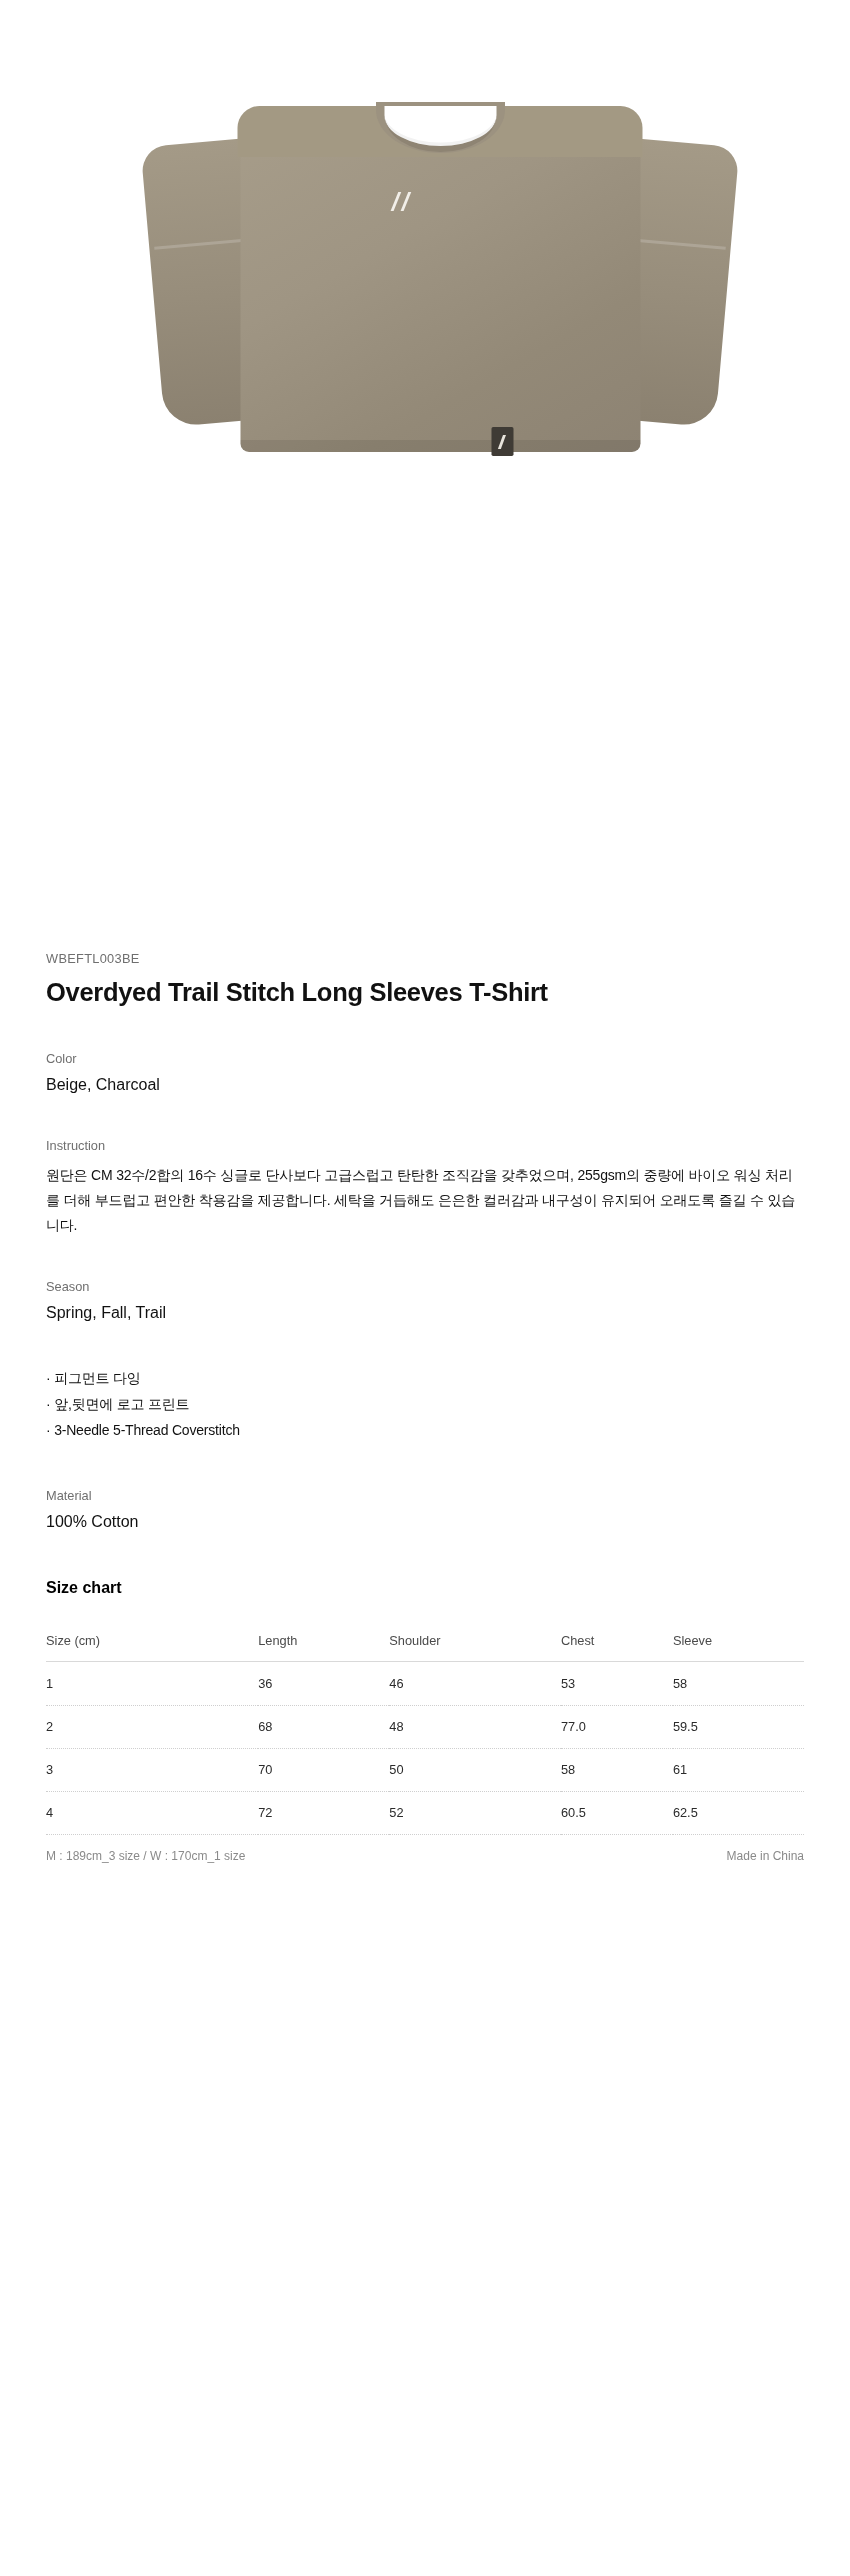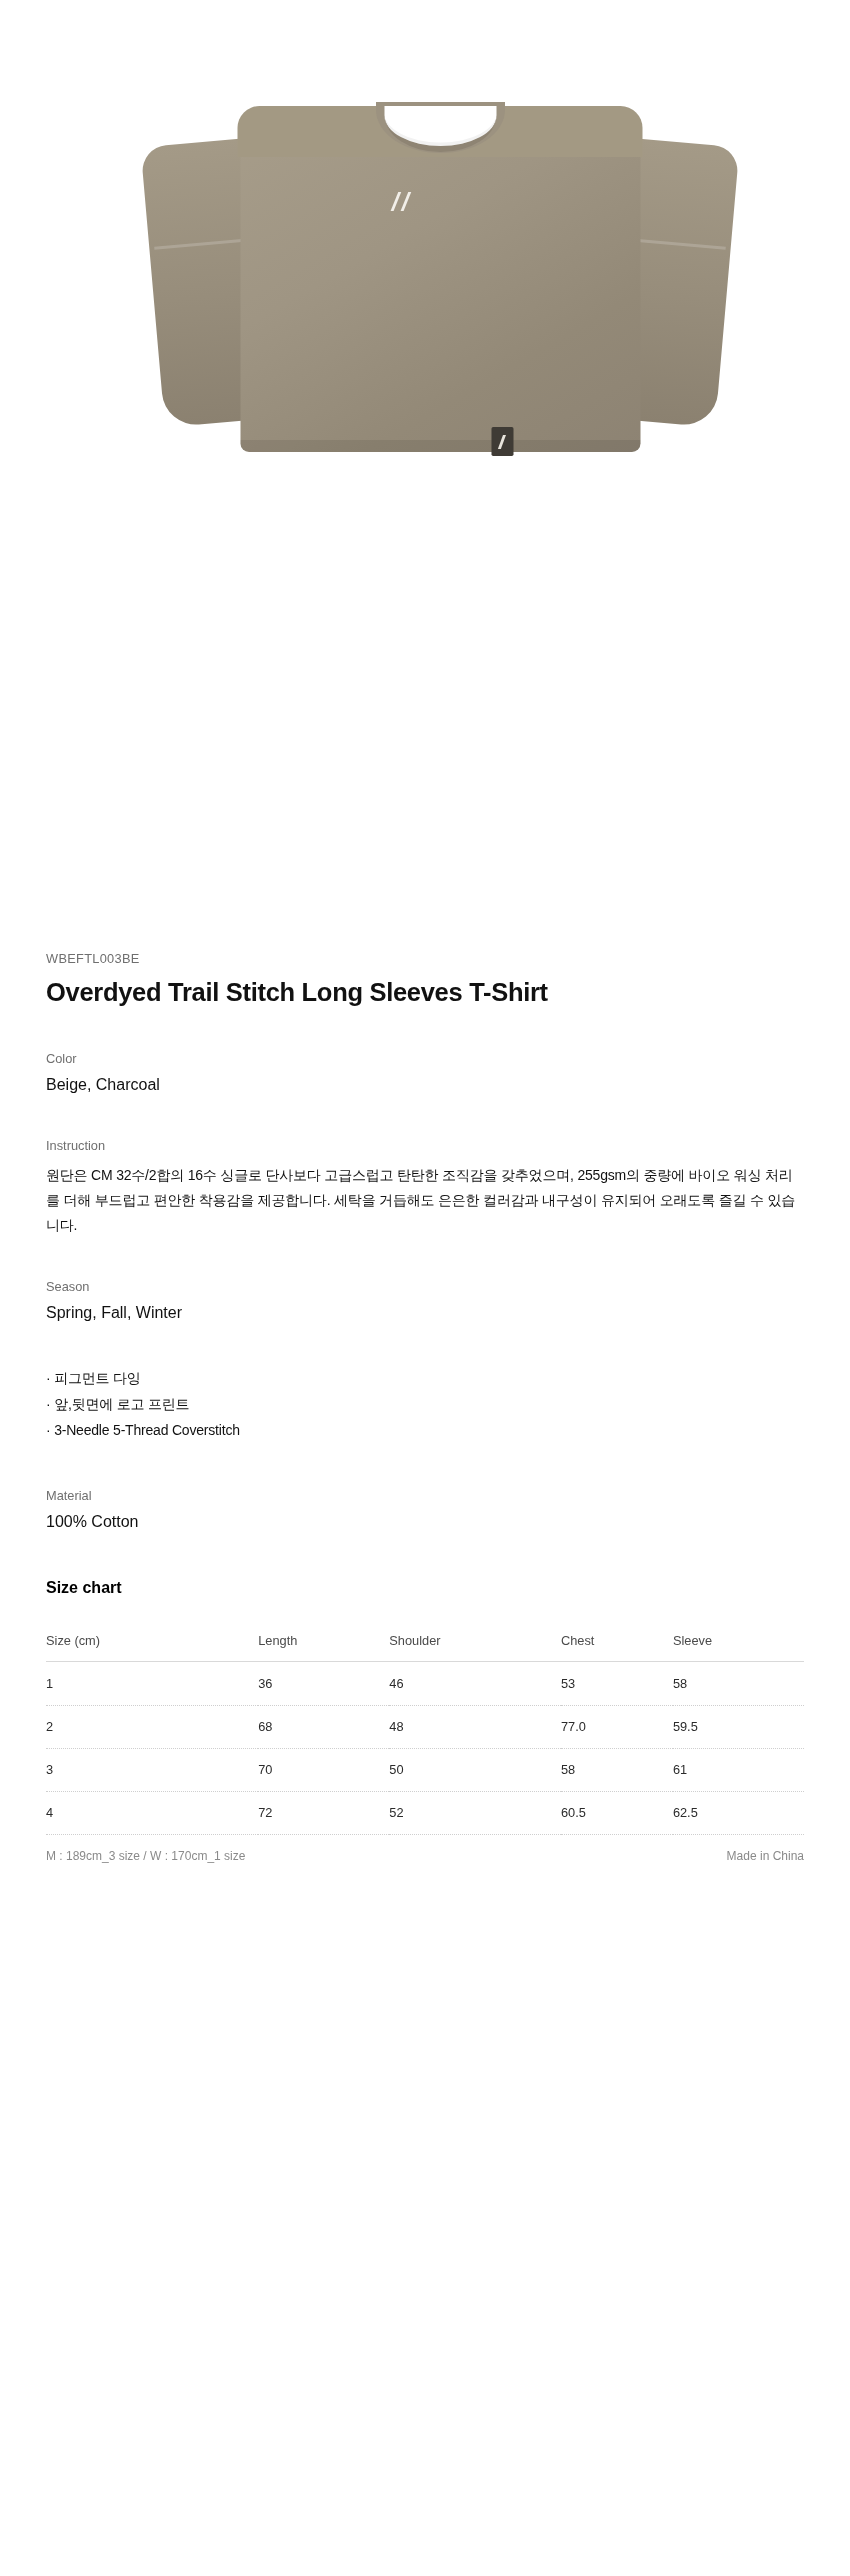--- a/index.html
+++ b/index.html
@@ -280,21 +280,21 @@
 
     <div class="section-label">Color</div>
     <div class="section-value">Beige, Charcoal</div>
 
     <div class="section-label">Instruction</div>
     <p class="para">원단은 CM 32수/2합의 16수 싱글로 단사보다 고급스럽고 탄탄한 조직감을 갖추었으며, 255gsm의 중량에 바이오 워싱 처리를 더해 부드럽고 편안한 착용감을 제공합니다. 세탁을 거듭해도 은은한 컬러감과 내구성이 유지되어 오래도록 즐길 수 있습니다.</p>
 
     <div class="block-gap"></div>
 
     <div class="section-label">Season</div>
-    <div class="section-value">Spring, Fall, Winter</div>
+    <div class="section-value">Spring, Fall, Trail</div>
 
     <ul class="bullets">
       <li>· 피그먼트 다잉</li>
       <li>· 앞,뒷면에 로고 프린트</li>
       <li>· 3-Needle 5-Thread Coverstitch</li>
     </ul>
 
     <div class="section-label">Material</div>
     <div class="section-value">100% Cotton</div>
 

